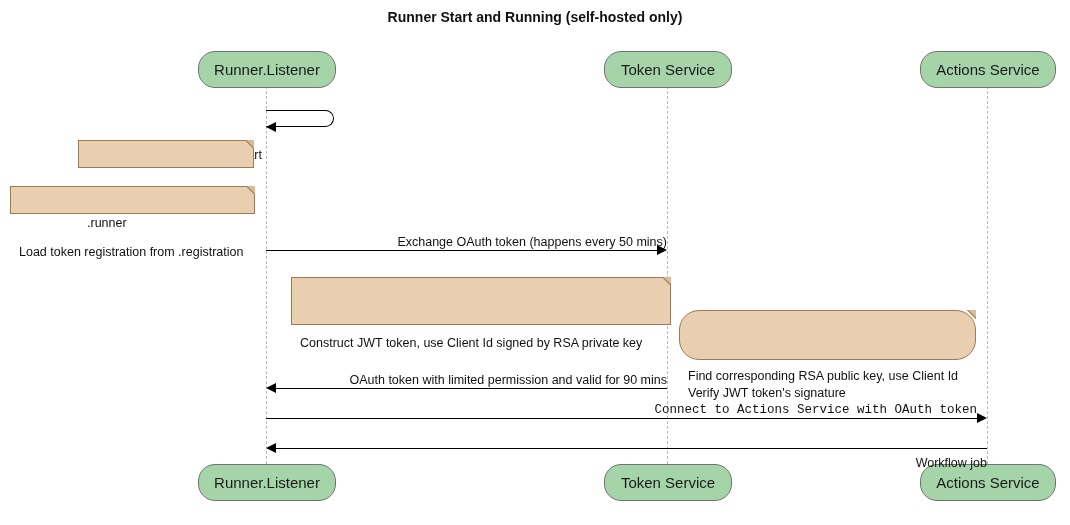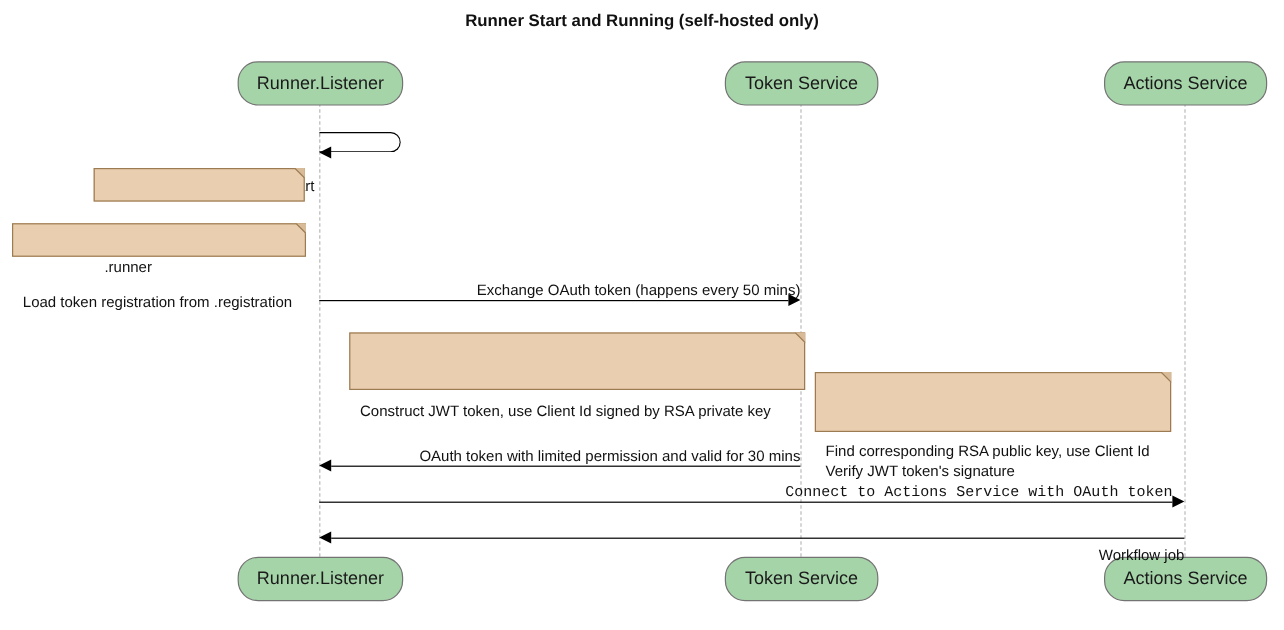--- a/index.html
+++ b/index.html
@@ -151,28 +151,28 @@
   <div class="msg-label" style="left:266px;top:235px;width:401px;">Exchange OAuth token (happens every 50 mins)</div>
   <div class="msg-line" style="left:266px;top:250px;width:391px;"></div>
   <div class="arrow-head right" style="left:657px;top:245px;"></div>
 
   <div class="note" style="left:291px;top:263px;width:380px;height:48px;margin-top:14px;">
     <span class="fold"></span>
     <span class="foldline"></span>
     <span>Construct JWT token, use Client Id signed by RSA private key</span>
   </div>
 
-  <div class="note" style="left:679px;top:310px;width:297px;height:50px;">
+  <div class="note" style="left:679px;top:310px;width:297px;height:50px;border-radius:20px;">
     <span class="fold"></span>
     <span class="foldline"></span>
     <span>Find corresponding RSA public key, use Client Id
 Verify JWT token's signature</span>
   </div>
 
-  <div class="msg-label" style="left:276px;top:373px;width:391px;">OAuth token with limited permission and valid for 30 mins</div>
+  <div class="msg-label" style="left:276px;top:373px;width:391px;">OAuth token with limited permission and valid for 90 mins</div>
   <div class="msg-line" style="left:276px;top:388px;width:391px;"></div>
   <div class="arrow-head left" style="left:266px;top:383px;"></div>
 
   <div class="msg-label" style="left:266px;top:403px;width:711px;font-family:Liberation Mono, monospace;">Connect to Actions Service with OAuth token</div>
   <div class="msg-line" style="left:266px;top:418px;width:711px;"></div>
   <div class="arrow-head right" style="left:977px;top:413px;"></div>
 
   <div class="msg-label" style="left:276px;top:456px;width:711px;">Workflow job</div>
   <div class="msg-line" style="left:276px;top:448px;width:711px;"></div>
   <div class="arrow-head left" style="left:266px;top:443px;"></div>

